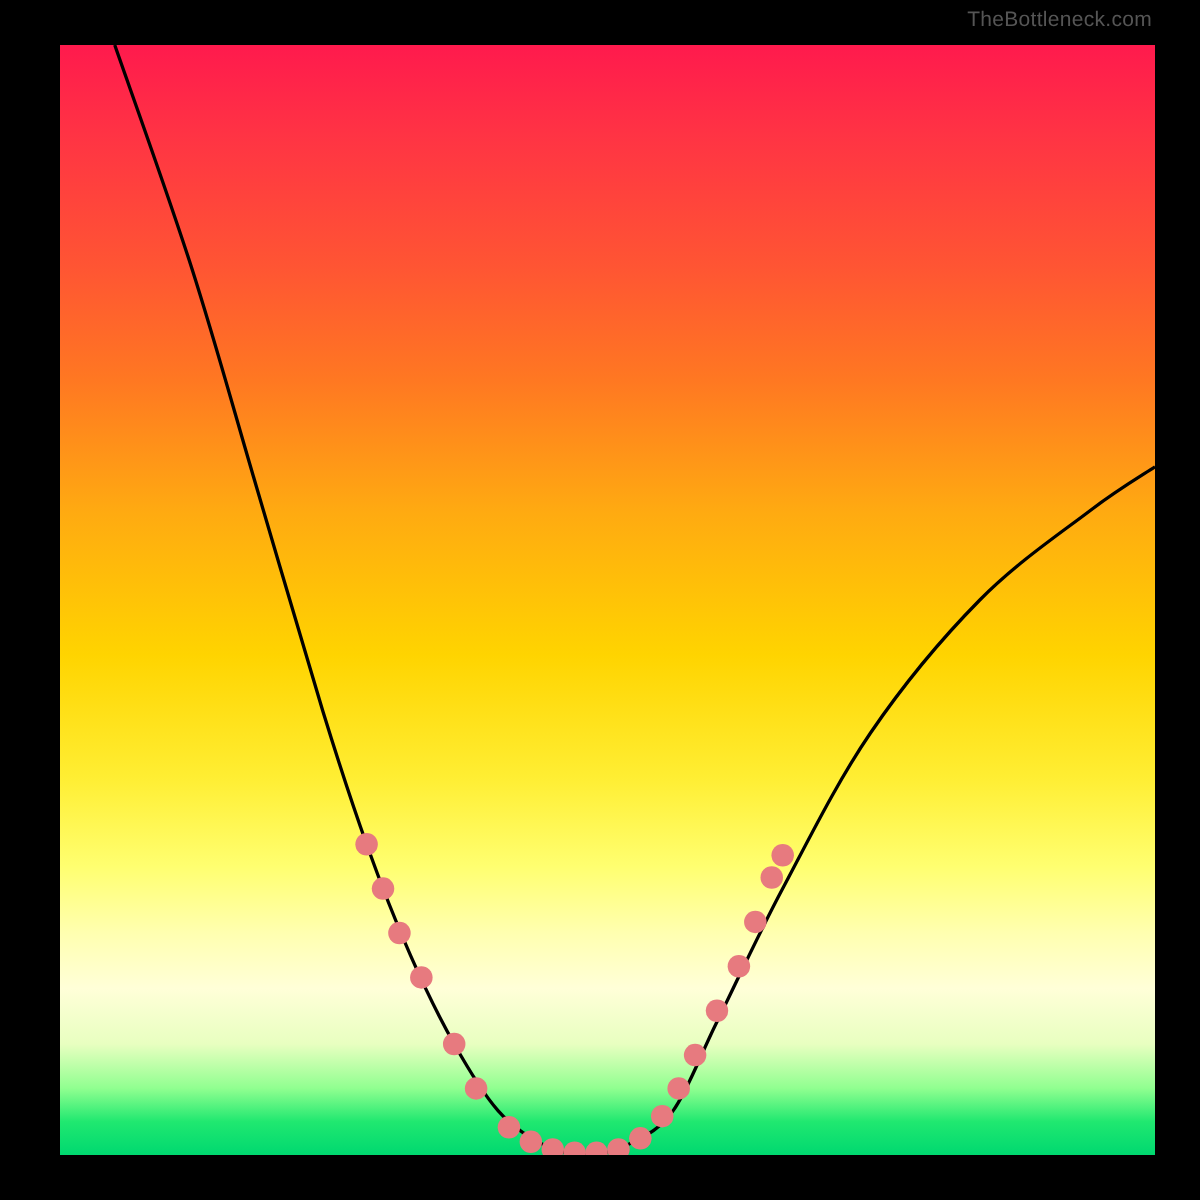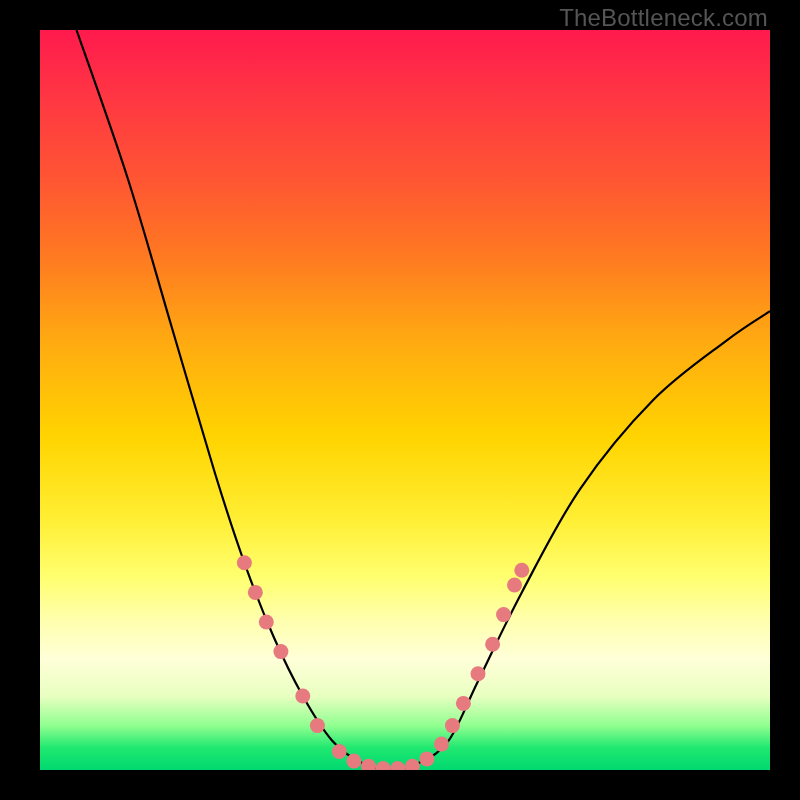--- a/index.html
+++ b/index.html
@@ -38,21 +38,21 @@
       #90ff90 94%,
       #20e870 97%,
       #00d870 100%
     );
   }
   .watermark {
     position: absolute;
     top: 4px;
     right: 32px;
     color: #555;
-    font-size: 24px;
+    font-size: 14px;
     font-weight: 500;
     font-family: Arial, sans-serif;
     letter-spacing: 0.2px;
   }
   svg.curve {
     position: absolute;
     left: 0;
     top: 0;
     width: 730px;
     height: 740px;

